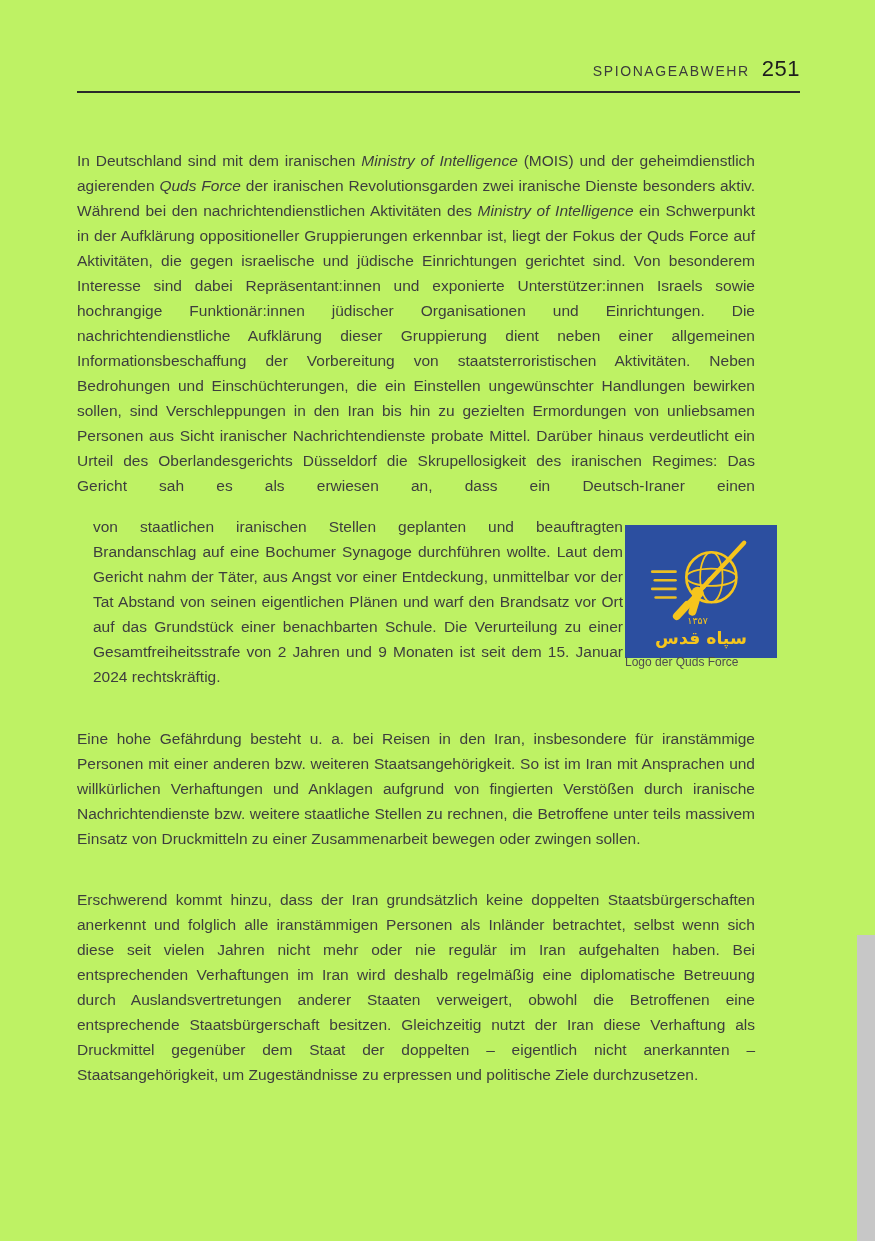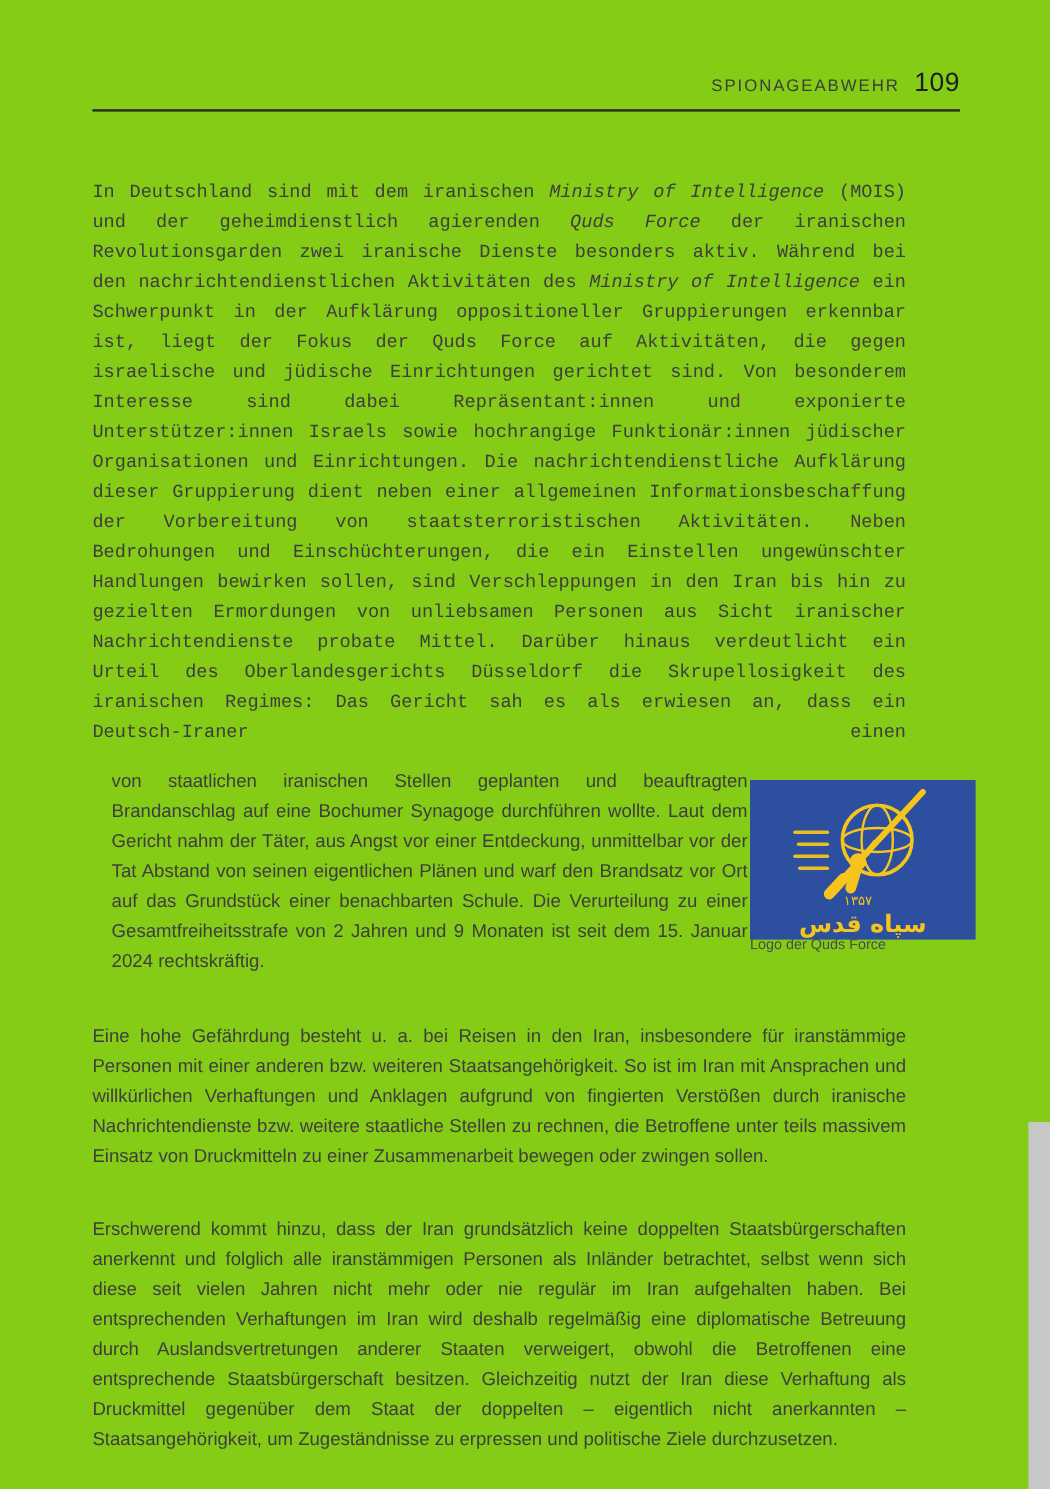--- a/index.html
+++ b/index.html
@@ -2,21 +2,21 @@
 <html lang="de"><head>
 <meta charset="utf-8">
 <style>
   * { margin: 0; padding: 0; box-sizing: border-box; }
   html, body { background: #ffffff; }
   body {
     width: 875px; height: 1241px;
     position: relative; overflow: hidden;
     font-family: "Liberation Sans", sans-serif;
   }
-  .page { position: absolute; inset: 0; background: #84cc16; }
+  .page { position: absolute; inset: 0; background: #bef264; }
   .content { position: absolute; left: 77px; top: 0; width: 723px; }
 
   
   .header-row {
     display: flex; justify-content: flex-end; align-items: baseline;
     gap: 12px; padding-top: 56px;
   }
   .section-title {
     font-size: 14px; letter-spacing: 1.6px; color: #3c3c3c;
   }
@@ -24,31 +24,31 @@
     font-size: 22px; color: #1d1d1d; letter-spacing: 0.5px;
   }
   .header-rule { border-bottom: 2px solid #2a2a2a; margin-top: 9px; }
 
   
   .bodytext {
     margin-top: 55px;
     color: #3e3e3e; font-size: 15.5px; line-height: 25px;
     text-align: justify; hyphens: auto;
   }
-  p.p-full { padding-right: 45px; font-family: Liberation Mono, monospace; }
+  p.p-full { padding-right: 45px; }
   p.p-first { text-align-last: justify; margin: 0; }
   .wrapblock { position: relative; min-height: 176px; }
   p.p-wrapped { width: 530px; margin: 16px; }
   p.p-para { padding-right: 45px; margin-top: 36px; }
   .it { font-style: italic; }
 
   
   .figure {
     position: absolute; left: 548px; top: 11px;
-    width: 188px; height: 133px; background: #2c4fa0;
+    width: 152px; height: 133px; background: #2c4fa0;
   }
   .figure svg { display: block; width: 100%; height: 100%; }
   .figcaption {
     position: absolute; left: 548px; top: 140px; width: 176px;
     font-size: 12px; line-height: 16px; color: #4d4d4d;
     text-align: left; text-align-last: left;
   }
   .logo-ar { font-family: "DejaVu Sans", sans-serif; }
 
   
@@ -58,21 +58,21 @@
   }
 </style>
 </head>
 <body>
 
 <div class="page">
   <div class="content">
 
     <div class="header-row">
       <span class="section-title">SPIONAGEABWEHR</span>
-      <span class="page-number">109</span>
+      <span class="page-number">251</span>
     </div>
     <div class="header-rule"></div>
 
     <div class="bodytext">
 
       <p class="p-full p-first"><span>In Deutschland sind mit dem iranischen </span><span class="it">Ministry of Intelligence</span><span> (MOIS) und der geheimdienstlich agierenden </span><span class="it">Quds Force</span><span> der iranischen Revolutionsgarden zwei iranische Dienste besonders aktiv. Während bei den nachrichtendienstlichen Aktivitäten des </span><span class="it">Ministry of Intelligence</span><span> ein Schwerpunkt in der Aufklärung oppositioneller Gruppierungen erkennbar ist, liegt der Fokus der Quds Force auf Aktivitäten, die gegen israelische und jüdische Einrichtungen gerichtet sind. Von besonderem Interesse sind dabei Repräsentant:innen und exponierte Unterstützer:innen Israels sowie hochrangige Funktionär:innen jüdischer Organisationen und Einrichtungen. Die nachrichtendienstliche Aufklärung dieser Gruppierung dient neben einer allgemeinen Informationsbeschaffung der Vorbereitung von staatsterroristischen Aktivitäten. Neben Bedrohungen und Einschüchterungen, die ein Einstellen ungewünschter Handlungen bewirken sollen, sind Verschleppungen in den Iran bis hin zu gezielten Ermordungen von unliebsamen Personen aus Sicht iranischer Nachrichtendienste probate Mittel. Darüber hinaus verdeutlicht ein Urteil des Oberlandesgerichts Düsseldorf die Skrupellosigkeit des iranischen Regimes: Das Gericht sah es als erwiesen an, dass ein Deutsch-Iraner einen</span></p>
 
       <div class="wrapblock">
         <p class="p-wrapped">von staatlichen iranischen Stellen geplanten und beauftragten Brandanschlag auf eine Bochumer Synagoge durchführen wollte. Laut dem Gericht nahm der Täter, aus Angst vor einer Entdeckung, unmittelbar vor der Tat Abstand von seinen eigentlichen Plänen und warf den Brandsatz vor Ort auf das Grundstück einer benachbarten Schule. Die Verurteilung zu einer Gesamtfreiheitsstrafe von 2 Jahren und 9 Monaten ist seit dem 15. Januar 2024 rechtskräftig.</p>
 

